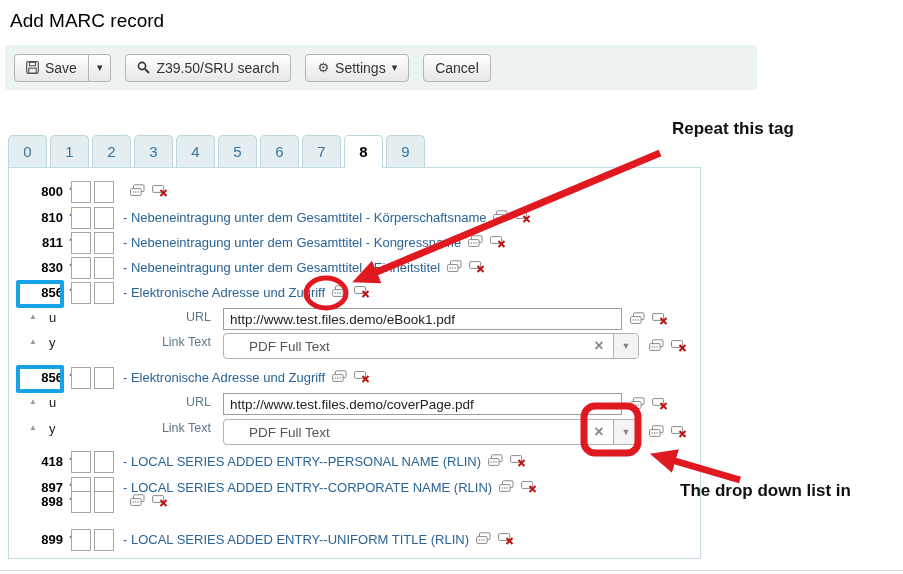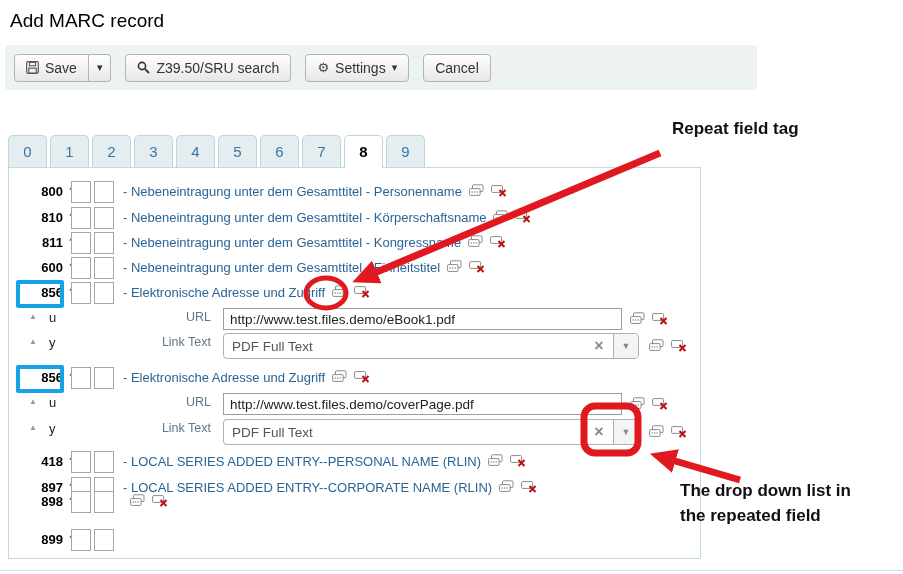--- a/index.html
+++ b/index.html
@@ -47,21 +47,21 @@
   .sub-row { position:absolute; left:0; width:100%; height:26px; }
   .sub-handle { position:absolute; left:20px; top:4px; font-size:8px; color:#999; cursor:pointer; }
   .sub-code { position:absolute; left:40px; top:2px; font-size:13px; color:#222; }
   .sub-label { position:absolute; left:50px; width:152px; top:2px; text-align:right;
                font-size:12.5px; color:#5d7889; cursor:pointer; }
   .sub-input { position:absolute; left:214px; top:0; width:399px; height:22px;
                border:1px solid #9e9e9e; font-size:13.5px; color:#222; padding:0 6px;
                font-family:"Liberation Sans", sans-serif; }
   .combo { position:absolute; left:214px; top:0; width:416px; height:26px;
            border:1px solid #b0b0b0; border-radius:4px; background:#fff;
-           display:flex; align-items:stretch; }
+           display:flex; align-items:stretch;padding-left:17px; }
   .combo-text { flex:1; font-size:13.5px; color:#555; padding:5px 6px 0 8px;
                 white-space:nowrap; overflow:hidden; }
   .combo-clear { width:28px; border:none; background:transparent; color:#888;
                  font-size:16px; font-weight:bold; cursor:pointer;
                  font-family:"Liberation Sans", sans-serif; }
   .combo-open { width:25px; border:none; border-left:1px solid #b0b0b0; background:#f4f4f4;
                 border-radius:0 3px 3px 0; color:#888; font-size:9px; display:flex;
                 align-items:center; justify-content:center; cursor:pointer; }
   .sub-icons { position:absolute; display:inline-flex; gap:7px; }
 
@@ -129,21 +129,21 @@
   <div class="tab">9</div>
 </div>
 
 <div id="content-box" class="abs">
 
   <div class="tag-row" style="top:13px">
     <span class="tag-num">800</span>
     <a class="tag-help">?</a>
     <input class="ind ind1" style="">
     <input class="ind ind2" style="">
-    <a class="fieldname"><span>- Nebeneintragung unter dem Gesamttitel - Personenname</span><span class="row-icons">
+    <a class="fieldname"><span class="row-icons">
           <span class="icon-svg"><svg width="15" height="13" viewBox="0 0 15 13">
               <rect x="3.5" y="0.8" width="10.5" height="6.8" rx="1" fill="#fff" stroke="#8a8a8a"></rect>
               <rect x="0.6" y="4.6" width="10.5" height="6.8" rx="1" fill="#fff" stroke="#8a8a8a"></rect>
               <circle cx="3.2" cy="8" r="0.8" fill="#8a8a8a"></circle>
               <circle cx="5.7" cy="8" r="0.8" fill="#8a8a8a"></circle>
               <circle cx="8.2" cy="8" r="0.8" fill="#8a8a8a"></circle>
             </svg></span>
           <span class="icon-svg"><svg width="16" height="13" viewBox="0 0 16 13">
               <rect x="0.6" y="1.6" width="11" height="6.8" rx="1" fill="#fff" stroke="#8a8a8a"></rect>
               <path d="M8.5 6 L14.5 12 M14.5 6 L8.5 12" stroke="#bb1111" stroke-width="2"></path>
@@ -185,21 +185,21 @@
               <circle cx="8.2" cy="8" r="0.8" fill="#8a8a8a"></circle>
             </svg></span>
           <span class="icon-svg"><svg width="16" height="13" viewBox="0 0 16 13">
               <rect x="0.6" y="1.6" width="11" height="6.8" rx="1" fill="#fff" stroke="#8a8a8a"></rect>
               <path d="M8.5 6 L14.5 12 M14.5 6 L8.5 12" stroke="#bb1111" stroke-width="2"></path>
             </svg></span>
         </span></a>
   </div>
 
   <div class="tag-row" style="top:89px">
-    <span class="tag-num">600</span>
+    <span class="tag-num">830</span>
     <a class="tag-help">?</a>
     <input class="ind ind1" style="">
     <input class="ind ind2" style="">
     <a class="fieldname"><span>- Nebeneintragung unter dem Gesamttitel - Einheitstitel</span><span class="row-icons">
           <span class="icon-svg"><svg width="15" height="13" viewBox="0 0 15 13">
               <rect x="3.5" y="0.8" width="10.5" height="6.8" rx="1" fill="#fff" stroke="#8a8a8a"></rect>
               <rect x="0.6" y="4.6" width="10.5" height="6.8" rx="1" fill="#fff" stroke="#8a8a8a"></rect>
               <circle cx="3.2" cy="8" r="0.8" fill="#8a8a8a"></circle>
               <circle cx="5.7" cy="8" r="0.8" fill="#8a8a8a"></circle>
               <circle cx="8.2" cy="8" r="0.8" fill="#8a8a8a"></circle>
@@ -397,38 +397,50 @@
               <path d="M8.5 6 L14.5 12 M14.5 6 L8.5 12" stroke="#bb1111" stroke-width="2"></path>
             </svg></span>
         </span></a>
   </div>
 
   <div class="tag-row" style="top:361px">
     <span class="tag-num">899</span>
     <a class="tag-help">?</a>
     <input class="ind ind1" style="">
     <input class="ind ind2" style="">
+    <a class="fieldname"><span>- LOCAL SERIES ADDED ENTRY--UNIFORM TITLE (RLIN)</span><span class="row-icons">
+          <span class="icon-svg"><svg width="15" height="13" viewBox="0 0 15 13">
+              <rect x="3.5" y="0.8" width="10.5" height="6.8" rx="1" fill="#fff" stroke="#8a8a8a"></rect>
+              <rect x="0.6" y="4.6" width="10.5" height="6.8" rx="1" fill="#fff" stroke="#8a8a8a"></rect>
+              <circle cx="3.2" cy="8" r="0.8" fill="#8a8a8a"></circle>
+              <circle cx="5.7" cy="8" r="0.8" fill="#8a8a8a"></circle>
+              <circle cx="8.2" cy="8" r="0.8" fill="#8a8a8a"></circle>
+            </svg></span>
+          <span class="icon-svg"><svg width="16" height="13" viewBox="0 0 16 13">
+              <rect x="0.6" y="1.6" width="11" height="6.8" rx="1" fill="#fff" stroke="#8a8a8a"></rect>
+              <path d="M8.5 6 L14.5 12 M14.5 6 L8.5 12" stroke="#bb1111" stroke-width="2"></path>
+            </svg></span>
+        </span></a>
   </div>
 
 </div>
 
 <div class="hl-box" style="left:16px; top:280px;"></div>
 <div class="hl-box" style="left:16px; top:365px;"></div>
 
 <svg id="annotation-svg">
   <defs>
     <marker id="arrowhead" markerWidth="5" markerHeight="5" refX="2.6" refY="1.75" orient="auto" markerUnits="strokeWidth">
       <path d="M0,0 L3.8,1.75 L0,3.5 Z" fill="#e0181f"></path>
     </marker>
   </defs>
   <line x1="660" y1="153" x2="360" y2="279" stroke="#e0181f" stroke-width="7" marker-end="url(#arrowhead)"></line>
   <ellipse cx="326" cy="293" rx="20" ry="15" fill="none" stroke="#e0181f" stroke-width="5"></ellipse>
   <rect x="584" y="406" width="54" height="47" rx="11" fill="none" stroke="#e0181f" stroke-width="7"></rect>
   <line x1="740" y1="480" x2="658" y2="456" stroke="#e0181f" stroke-width="7" marker-end="url(#arrowhead)"></line>
 </svg>
 
-<div class="ann-text abs" style="left:672px; top:119px;">Repeat field tag</div>
+<div class="ann-text abs" style="left:672px; top:119px;">Repeat this tag</div>
 <div class="ann-text abs" style="left:680px; top:478px; line-height:25px;">
   <div>The drop down list in</div>
-  <div>the repeated field</div>
 </div>
 
 <div id="bottom-line" class="abs"></div>
 
 </body></html>

